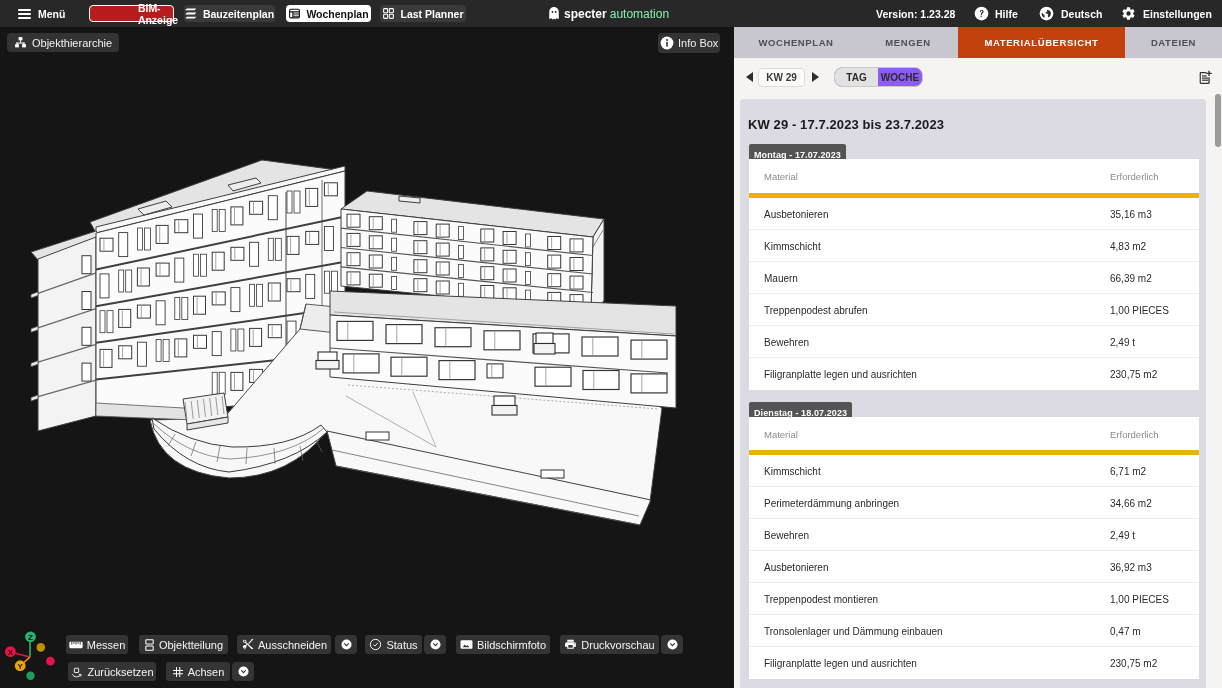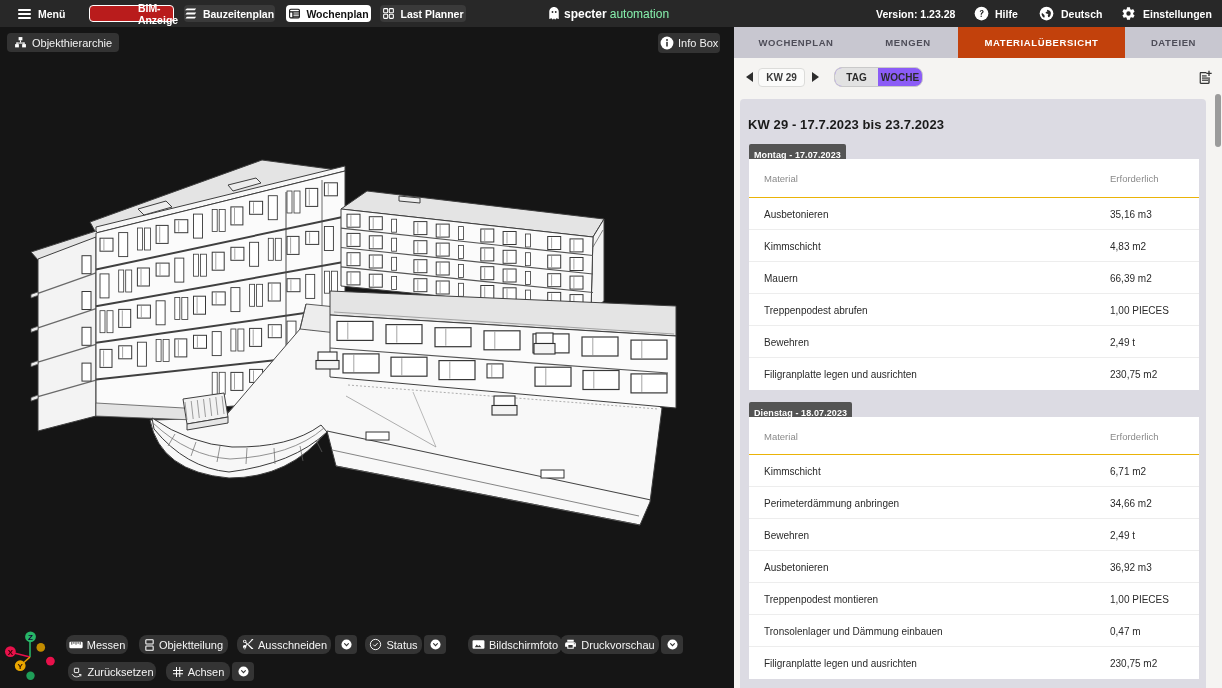--- a/index.html
+++ b/index.html
@@ -8,39 +8,39 @@
 
 .topbar { position:absolute; left:0; top:0; width:1222px; height:27px; background:#282828; color:#fff; z-index:30; }
 .tb-item { position:absolute; top:0; height:27px; display:flex; align-items:center; color:#fff; font-size:10.5px; font-weight:bold; }
 .tb-btn { position:absolute; top:5px; height:17px; border-radius:4px; display:flex; align-items:center; justify-content:center; font-size:10.5px; font-weight:bold; color:#fff; background:#3a3a3a; gap:5px; }
 .tb-btn.outline { background:#b91c1c; border:1.5px solid #fff;padding-left:48px; }
 .tb-btn.white { background:#fff; color:#111; }
 
 
 .viewport { position:absolute; left:0; top:27px; width:734px; height:661px; background:#151515; overflow:hidden; }
 .vp-btn { position:absolute; background:#333333; border-radius:4px; color:#f2f2f2; display:flex; align-items:center; gap:5px; padding:0 7px; white-space:nowrap; }
-.tool-btn { position:absolute; height:19px; background:#343434; border-radius:8px; color:#f5f5f5; font-size:11px; display:flex; align-items:center; justify-content:center; gap:4px; }
+.tool-btn { position:absolute; height:19px; background:#343434; border-radius:3px; color:#f5f5f5; font-size:11px; display:flex; align-items:center; justify-content:center; gap:4px; }
 .drop-btn { position:absolute; width:22px; height:19px; background:#343434; border-radius:4px; display:flex; align-items:center; justify-content:center; }
 
 
 .panel { position:absolute; left:734px; top:27px; width:488px; height:661px; background:#f5f4f2; }
 .tabs { position:absolute; left:0; top:0; width:488px; height:31px; background:#c8c7d0; display:flex; }
 .tab { height:31px; display:flex; align-items:center; justify-content:center; font-size:9.5px; font-weight:bold; letter-spacing:0.6px; color:#4e4d58; }
 .tab.active { background:#c2410c; color:#fff; }
 .navrow { position:absolute; left:0; top:0; width:488px; height:72px; }
 .kwbox { position:absolute; left:24px; top:41px; width:47px; height:19px; border:1px solid #dcdcda; border-radius:4px; background:#fbfbfa; display:flex; align-items:center; justify-content:center; font-size:10px; font-weight:bold; color:#3a3a3a; }
 .arrow { position:absolute; width:0; height:0; }
 .toggle { position:absolute; left:100px; top:40px; height:20px; border:1px solid #c9c9c9; border-radius:8px; overflow:hidden; display:flex; background:#8b5cf6; }
 .toggle .seg { height:100%; display:flex; align-items:center; justify-content:center; font-size:10px; font-weight:bold; color:#2b2b2b; }
 .toggle .seg.on { background:#e2e2e2; }
 .card { position:absolute; left:6px; top:72px; width:466px; height:600px; background:#dcdbe3; border-radius:4px 4px 0 0; }
 .card h1 { position:absolute; left:8px; top:18px; font-size:13px; font-weight:bold; color:#1a1a1a; letter-spacing:0.1px; }
 .chip { position:absolute; left:9px; height:15px; background:#545454; border-radius:2px; color:#fff; font-size:9px; font-weight:bold; display:flex; align-items:center; padding:11px 5px; letter-spacing:0.1px; }
 .mtable { position:absolute; left:9px; width:450px; background:#fff; }
-.mtable .hdr { height:36px; position:relative; border-bottom:1px solid #eab308; }
+.mtable .hdr { height:36px; position:relative; border-bottom:5px solid #eab308; }
 .mtable .hdr span { position:absolute; top:50%; transform:translateY(-50%); font-size:9.5px; color:#8a8a8a; }
 .mtable .row { height:32px; position:relative; border-bottom:1px solid #ededed; }
 .mtable .row:last-child { border-bottom:none; }
 .mtable .row span { position:absolute; top:50%; transform:translateY(-50%); font-size:10px; color:#2a2a2a; }
 .c1 { left:15px; }
 .c2 { left:361px; }
 .scrollthumb { position:absolute; left:481px; top:67px; width:6px; height:53px; background:#9b9b9b; border-radius:3px; }
 </style>
 </head>
 <body>
@@ -472,21 +472,21 @@
         <path d="M8 12.3l2.6 2.7 5.4-5.6"></path>
       </svg>
     <span>Status</span>
   </div>
   <div class="drop-btn" style="left:424px; top:608px;">
       <svg width="11" height="11" viewBox="0 0 24 24">
         <circle cx="12" cy="12" r="11" fill="#fff"></circle>
         <path d="M7.8 10.2l4.2 4.3 4.2-4.3" fill="none" stroke="#333" stroke-width="2.4" stroke-linecap="round"></path>
       </svg>
     </div>
-  <div class="tool-btn" style="left:468px; top:608px; width:94px;">
+  <div class="tool-btn" style="left:456px; top:608px; width:94px;">
     <svg width="13" height="13" viewBox="0 0 24 24" fill="#fff">
         <path d="M21 4H3a2 2 0 0 0-2 2v12a2 2 0 0 0 2 2h18a2 2 0 0 0 2-2V6a2 2 0 0 0-2-2zM5 17l3.8-5 2.7 3.4 2-2.6L17.5 17H5z"></path>
       </svg>
     <span>Bildschirmfoto</span>
   </div>
   <div class="tool-btn" style="left:560px; top:608px; width:99px;">
     <svg width="13" height="13" viewBox="0 0 24 24" fill="#fff">
         <path d="M19 8H5a3 3 0 0 0-3 3v5h4v4h12v-4h4v-5a3 3 0 0 0-3-3zm-3 10H8v-5h8v5zm3-6.5a1 1 0 1 1 0-2 1 1 0 0 1 0 2zM18 3H6v4h12V3z"></path>
       </svg>
     <span>Druckvorschau</span>

